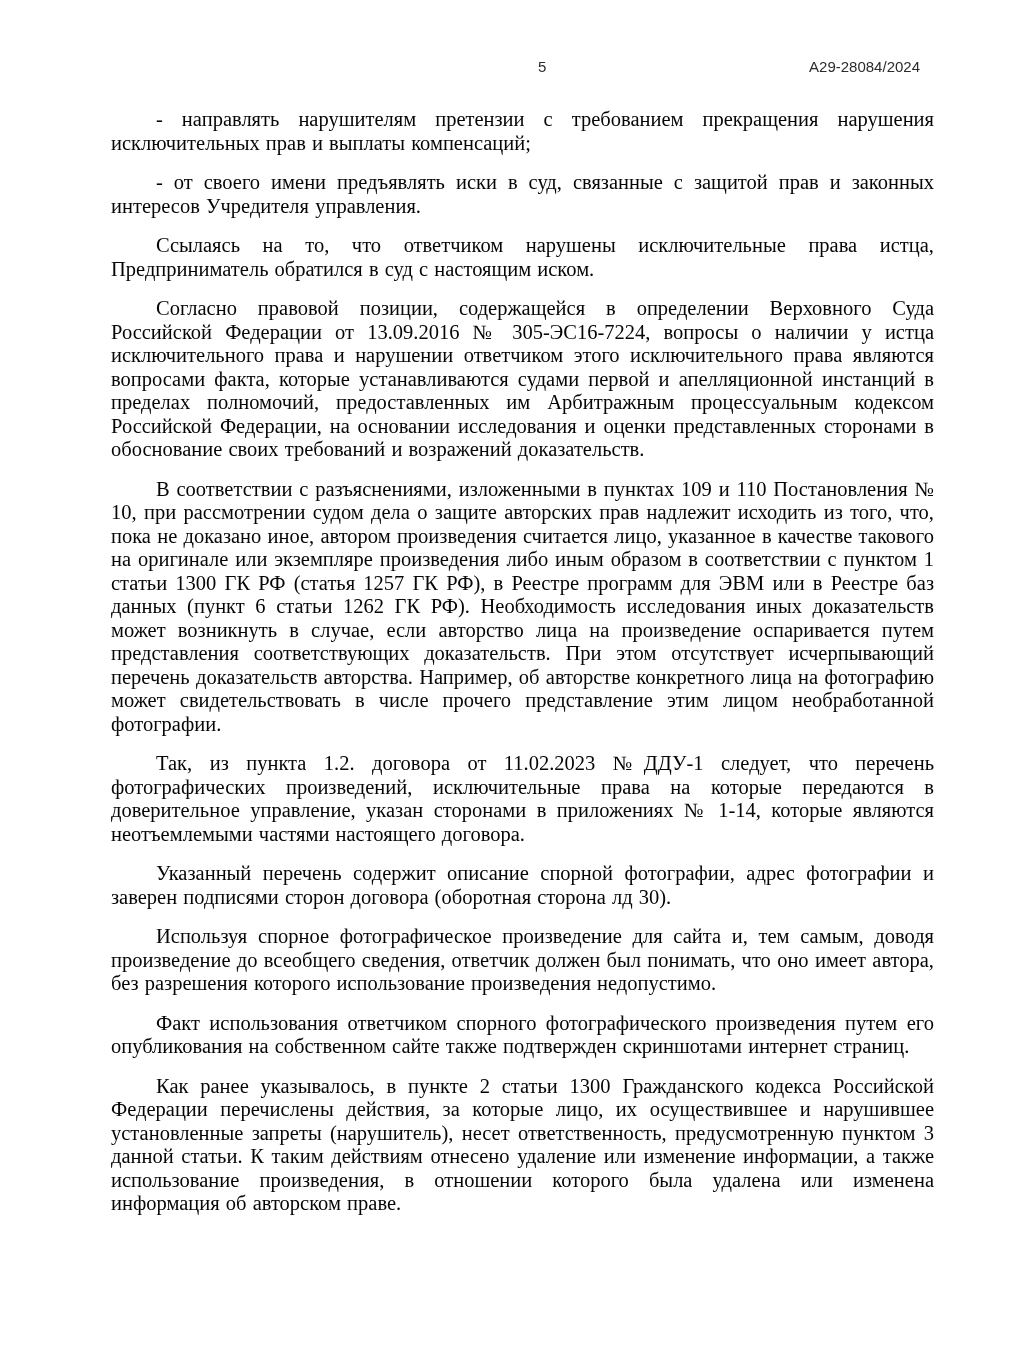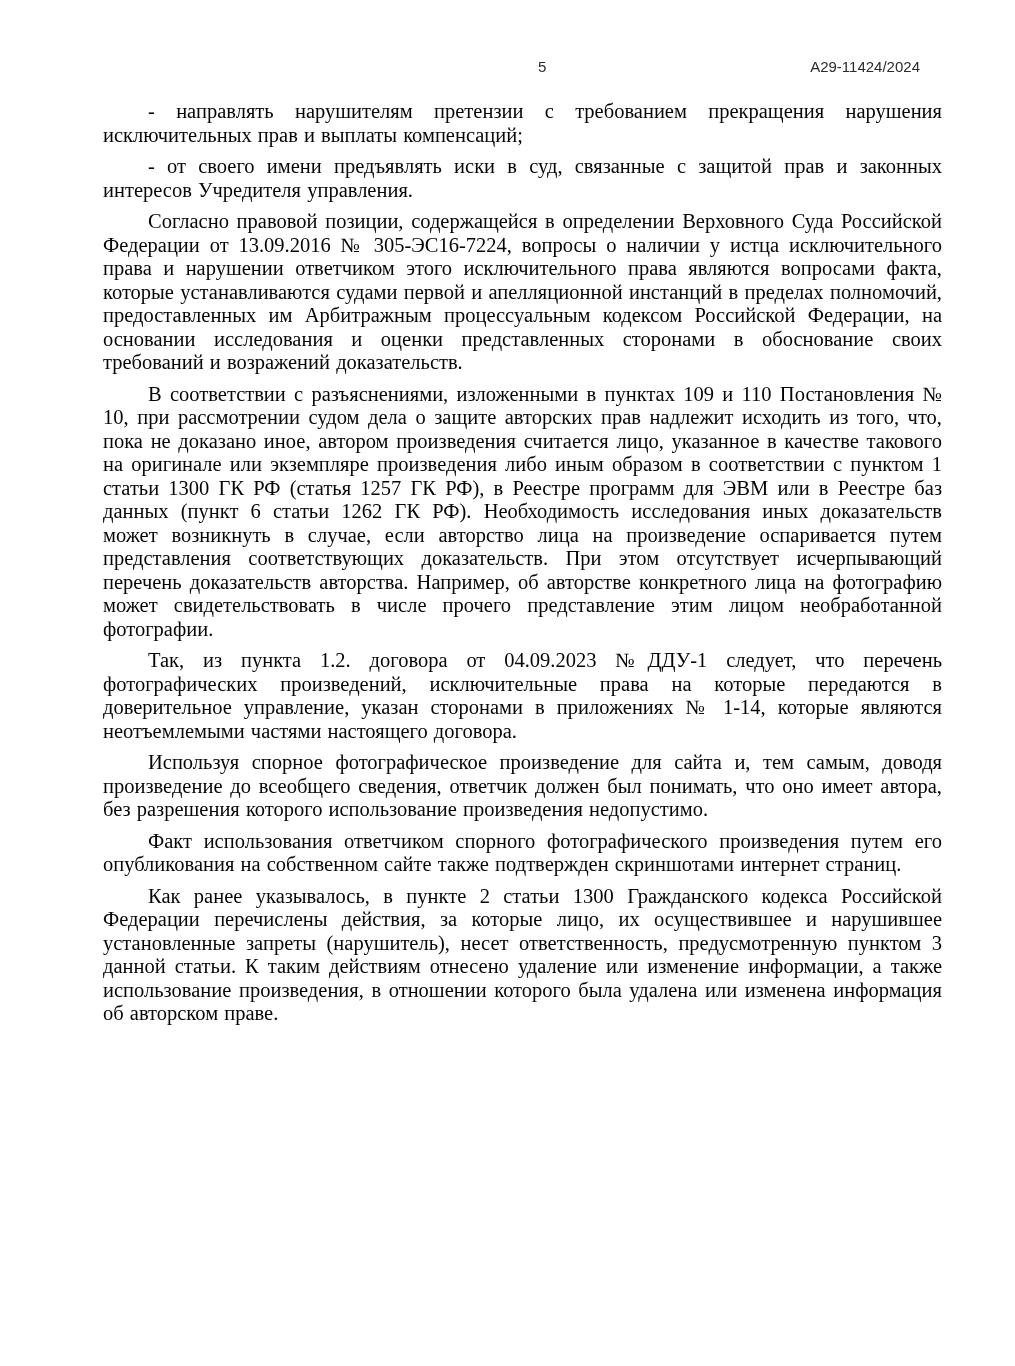--- a/index.html
+++ b/index.html
@@ -40,40 +40,42 @@
     left: 95px;
     top: 92px;
     width: 855px;
     font-family: "Liberation Serif", serif;
     font-size: 20.5px;
     line-height: 23.5px;
     text-align: justify;
     color: #050505;
   }
   .content p {
-    margin: 8px;
+    margin: 16px;
     padding: 0;
     text-indent: 45px;
     word-spacing: 1px;
   }
 </style>
 </head>
 <body>
 
 <div class="page">
 
   <div class="header">
     <span class="page-num">5</span>
-    <span class="case-num">А29-11424/2024</span>
+    <span class="case-num">А29-28084/2024</span>
   </div>
 
   <div class="content">
     <p>- направлять нарушителям претензии с требованием прекращения нарушения исключительных прав и выплаты компенсаций;</p>
     <p>- от своего имени предъявлять иски в суд, связанные с защитой прав и законных интересов Учредителя управления.</p>
+    <p>Ссылаясь на то, что ответчиком нарушены исключительные права истца, Предприниматель обратился в суд с настоящим иском.</p>
     <p>Согласно правовой позиции, содержащейся в определении Верховного Суда Российской Федерации от 13.09.2016 № 305-ЭС16-7224, вопросы о наличии у истца исключительного права и нарушении ответчиком этого исключительного права являются вопросами факта, которые устанавливаются судами первой и апелляционной инстанций в пределах полномочий, предоставленных им Арбитражным процессуальным кодексом Российской Федерации, на основании исследования и оценки представленных сторонами в обоснование своих требований и возражений доказательств.</p>
     <p>В соответствии с разъяснениями, изложенными в пунктах 109 и 110 Постановления № 10, при рассмотрении судом дела о защите авторских прав надлежит исходить из того, что, пока не доказано иное, автором произведения считается лицо, указанное в качестве такового на оригинале или экземпляре произведения либо иным образом в соответствии с пунктом 1 статьи 1300 ГК РФ (статья 1257 ГК РФ), в Реестре программ для ЭВМ или в Реестре баз данных (пункт 6 статьи 1262 ГК РФ). Необходимость исследования иных доказательств может возникнуть в случае, если авторство лица на произведение оспаривается путем представления соответствующих доказательств. При этом отсутствует исчерпывающий перечень доказательств авторства. Например, об авторстве конкретного лица на фотографию может свидетельствовать в числе прочего представление этим лицом необработанной фотографии.</p>
-    <p>Так, из пункта 1.2. договора от 04.09.2023 №ДДУ-1 следует, что перечень фотографических произведений, исключительные права на которые передаются в доверительное управление, указан сторонами в приложениях № 1-14, которые являются неотъемлемыми частями настоящего договора.</p>
+    <p>Так, из пункта 1.2. договора от 11.02.2023 №ДДУ-1 следует, что перечень фотографических произведений, исключительные права на которые передаются в доверительное управление, указан сторонами в приложениях № 1-14, которые являются неотъемлемыми частями настоящего договора.</p>
+    <p>Указанный перечень содержит описание спорной фотографии, адрес фотографии и заверен подписями сторон договора (оборотная сторона лд 30).</p>
     <p>Используя спорное фотографическое произведение для сайта и, тем самым, доводя произведение до всеобщего сведения, ответчик должен был понимать, что оно имеет автора, без разрешения которого использование произведения недопустимо.</p>
     <p>Факт использования ответчиком спорного фотографического произведения путем его опубликования на собственном сайте также подтвержден скриншотами интернет страниц.</p>
     <p>Как ранее указывалось, в пункте 2 статьи 1300 Гражданского кодекса Российской Федерации перечислены действия, за которые лицо, их осуществившее и нарушившее установленные запреты (нарушитель), несет ответственность, предусмотренную пунктом 3 данной статьи. К таким действиям отнесено удаление или изменение информации, а также использование произведения, в отношении которого была удалена или изменена информация об авторском праве.</p>
   </div>
 
 </div>
 
 </body></html>

